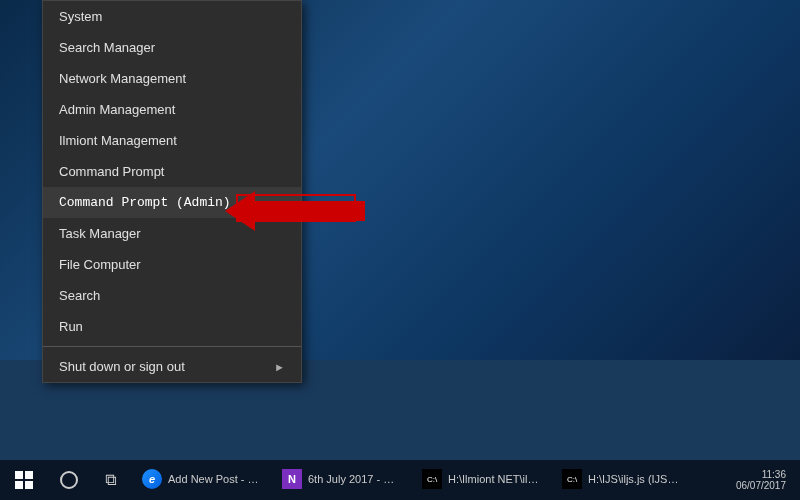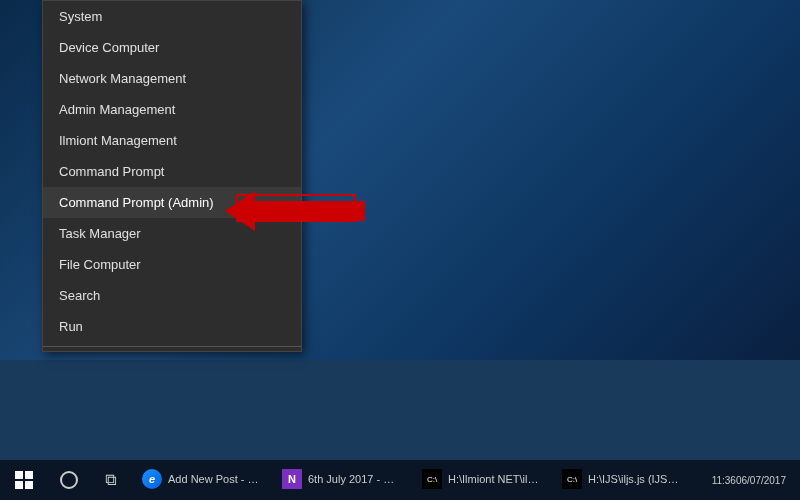--- a/index.html
+++ b/index.html
@@ -39,20 +39,21 @@
       cursor: pointer;
       display: flex;
       align-items: center;
       justify-content: space-between;
       white-space: nowrap;
     }
 
     .menu-item.highlighted {
       background: #3a3a3a;
       color: #ffffff;
+      font-family: Liberation Mono, monospace;
     }
 
     .menu-separator {
       height: 1px;
       background: #555;
       margin: 4px 0;
     }
 
     .menu-item .arrow {
       font-size: 11px;
@@ -216,38 +217,38 @@
       display: flex;
       align-items: center;
       padding: 0 8px;
       gap: 4px;
       font-size: 11px;
       color: #ccc;
     }
 
     .tray-time {
       display: flex;
-      flex-direction: row;
+      flex-direction: column;
       align-items: flex-end;
       font-size: 10px;
       color: #ccc;
       padding: 0 6px;
     }
   </style>
 </head>
 <body>
 
 <div class="desktop">
 
   <div class="context-menu">
     <div class="menu-item">
       <span>System</span>
     </div>
     <div class="menu-item">
-      <span>Device Computer</span>
+      <span>Search Manager</span>
     </div>
     <div class="menu-item">
       <span>Network Management</span>
     </div>
     <div class="menu-item">
       <span>Admin Management</span>
     </div>
     <div class="menu-item">
       <span>Ilmiont Management</span>
     </div>
@@ -263,20 +264,24 @@
     <div class="menu-item">
       <span>File Computer</span>
     </div>
     <div class="menu-item">
       <span>Search</span>
     </div>
     <div class="menu-item">
       <span>Run</span>
     </div>
     <div class="menu-separator"></div>
+    <div class="menu-item">
+      <span>Shut down or sign out</span>
+      <span class="arrow">►</span>
+    </div>
   </div>
 
   <div class="red-box"></div>
   <svg class="arrow-svg" width="140" height="50" viewBox="0 0 140 50">
 
     <polygon points="0,25 30,5 30,15 140,15 140,35 30,35 30,45" fill="#cc0000"></polygon>
   </svg>
 
 </div>
 

